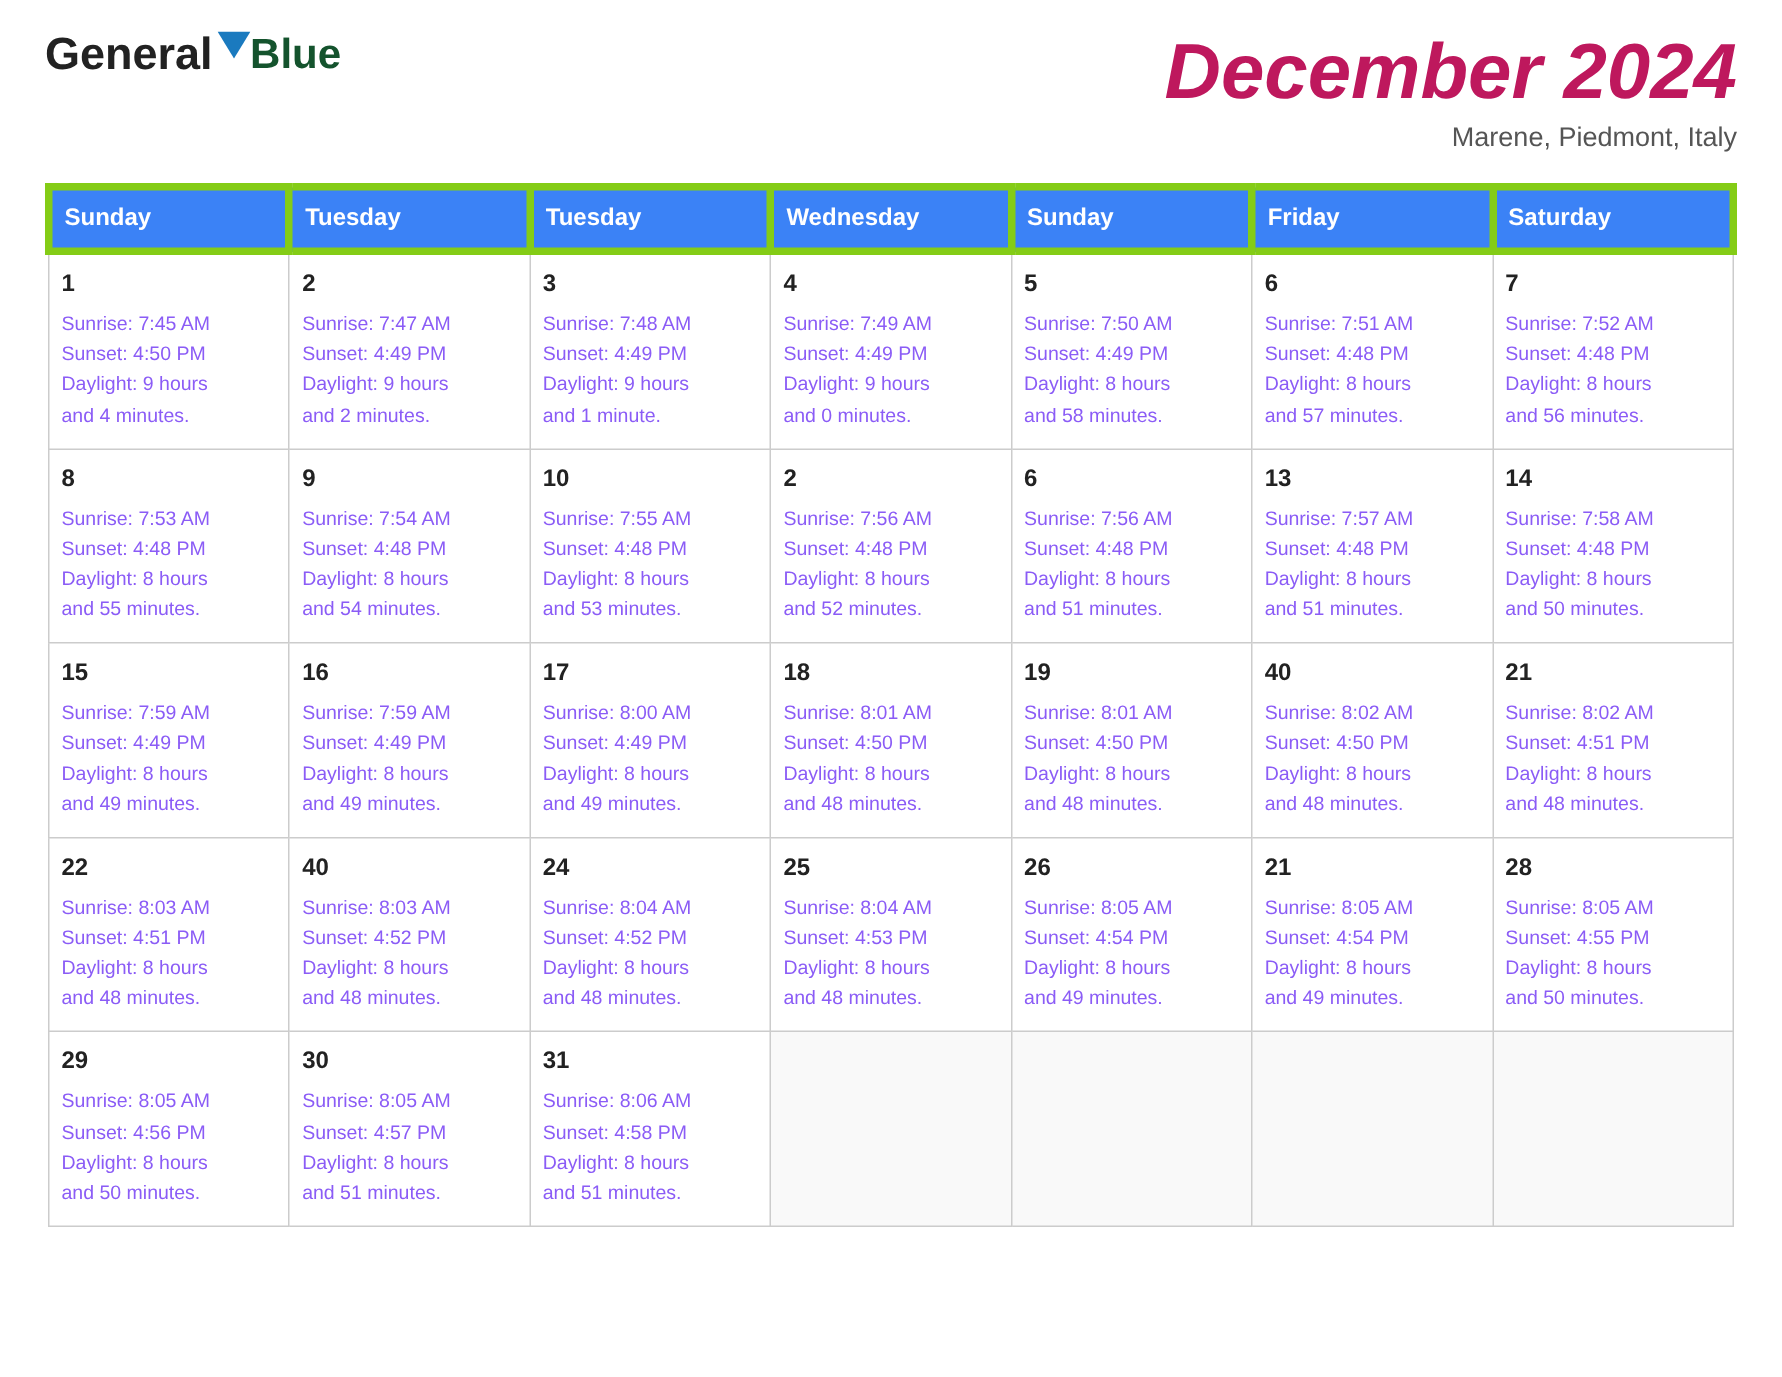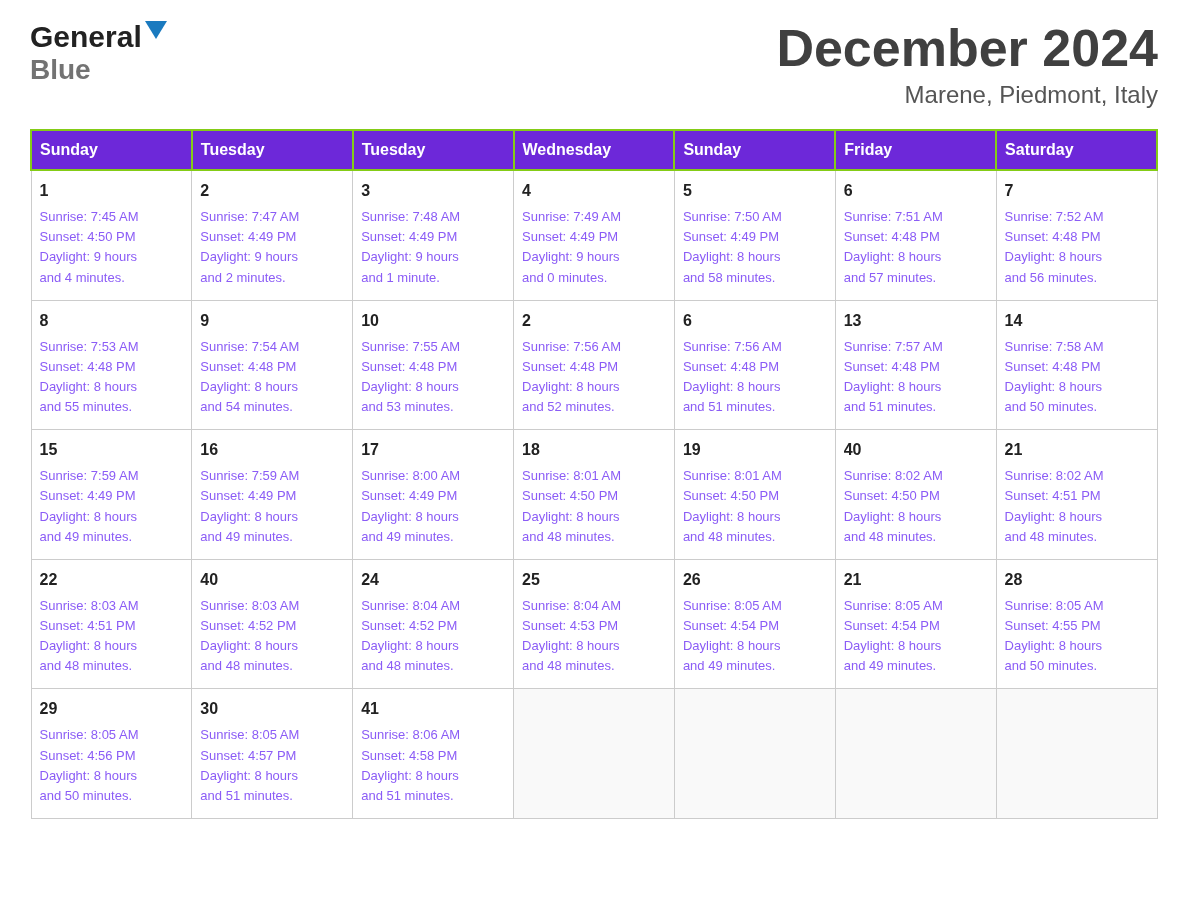--- a/index.html
+++ b/index.html
@@ -12,50 +12,51 @@
       padding: 20px 30px;
     }
     .header {
       display: flex;
       justify-content: space-between;
       align-items: flex-start;
       margin-bottom: 20px;
     }
     .logo {
       display: flex;
-      flex-direction: column;
+      flex-direction: row;
       align-items: flex-start;
     }
     .title-area {
       text-align: right;
     }
     .month-title {
       font-size: 52px;
       font-weight: bold;
-      color: #404040;
+      color: #be185d;
       line-height: 1.1;
+      font-style: italic;
     }
     .location {
-      font-size: 24px;
+      font-size: 18px;
       color: #555;
       margin-top: 4px;
     }
     table {
       width: 100%;
       border-collapse: collapse;
       table-layout: fixed;
     }
     thead tr th {
-      background-color: #6d28d9;
+      background-color: #3b82f6;
       color: #fff;
       font-size: 16px;
       font-weight: bold;
       padding: 10px 8px;
       text-align: left;
-      border: 2px solid #84cc16;
+      border: 5px solid #84cc16;
     }
     tbody tr td {
       vertical-align: top;
       padding: 8px 8px 12px 8px;
       border: 1px solid #ccc;
       font-size: 13px;
       line-height: 1.5;
       background: #fff;
       min-height: 90px;
     }
@@ -85,21 +86,21 @@
       font-weight: bold;
       color: #222;
     }
     .logo-arrow-svg {
       margin-left: 3px;
       margin-top: -10px;
     }
     .logo-text-blue {
       font-size: 28px;
       font-weight: bold;
-      color: #737373;
+      color: #14532d;
       margin-top: 0px;
     }
   </style>
 </head>
 <body>
 
 <div class="header">
   <div class="logo">
     <div class="logo-row">
       <span class="logo-text-general">General</span>
@@ -251,21 +252,21 @@
       <tr>
         <td>
           <span class="day-number">29</span>
           <div class="day-info">Sunrise: 8:05 AM<br>Sunset: 4:56 PM<br>Daylight: 8 hours<br>and 50 minutes.</div>
         </td>
         <td>
           <span class="day-number">30</span>
           <div class="day-info">Sunrise: 8:05 AM<br>Sunset: 4:57 PM<br>Daylight: 8 hours<br>and 51 minutes.</div>
         </td>
         <td>
-          <span class="day-number">41</span>
+          <span class="day-number">31</span>
           <div class="day-info">Sunrise: 8:06 AM<br>Sunset: 4:58 PM<br>Daylight: 8 hours<br>and 51 minutes.</div>
         </td>
         <td class="empty"></td>
         <td class="empty"></td>
         <td class="empty"></td>
         <td class="empty"></td>
       </tr>
     </tbody>
 </table>
 

